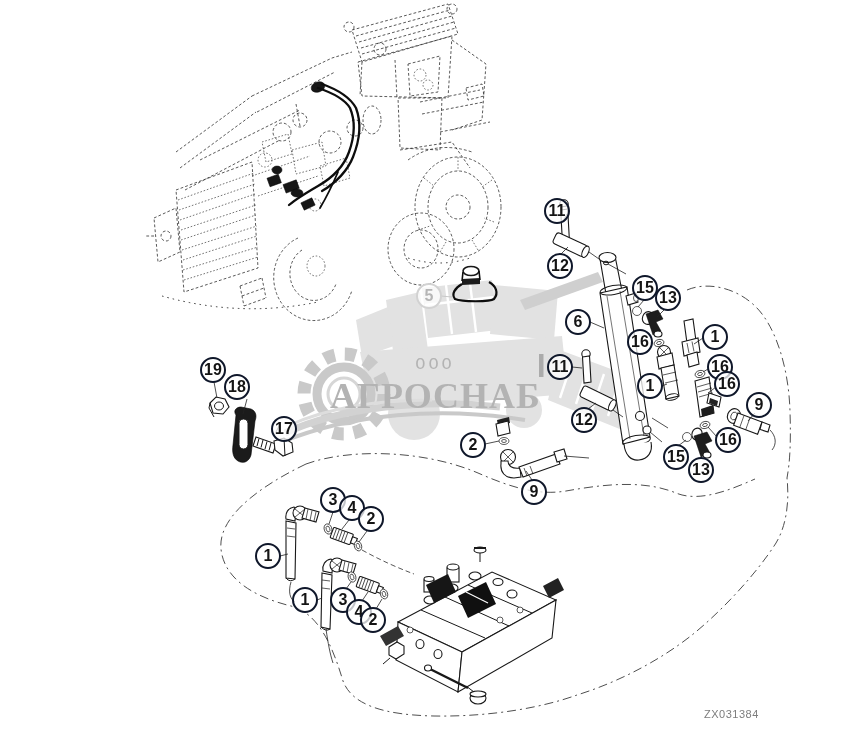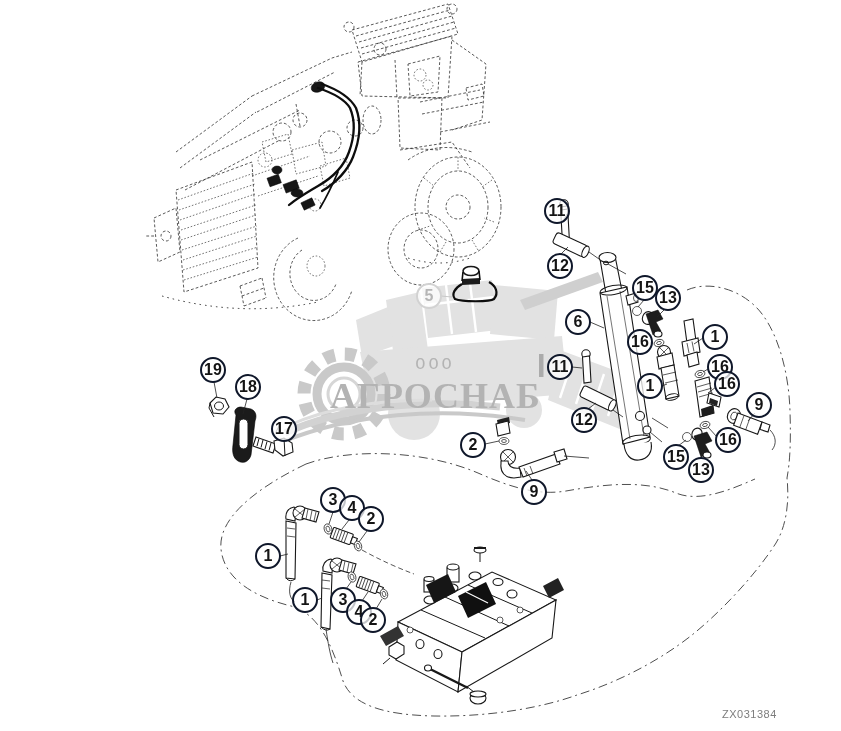--- a/index.html
+++ b/index.html
@@ -22,21 +22,21 @@
   
   .callout{position:absolute;width:22px;height:22px;border:2px solid #0f172a;border-radius:50%;
     background:rgba(255,255,255,.75);color:#141414;font-weight:bold;font-size:16px;line-height:22px;
     text-align:center;box-sizing:content-box;}
   .callout.faint{border-color:#d2d2d2;color:#b5b5b5;}
   
   .wm-prefix{position:absolute;left:403px;top:355px;width:64px;text-align:center;
     font-family:Liberation Mono, monospace;font-size:17px;letter-spacing:3px;color:#b3b3b3;}
   .wm-name{position:absolute;left:330px;top:375px;width:210px;text-align:right;
     font-family:"Liberation Serif",serif;font-weight:bold;font-size:36px;letter-spacing:1px;color:#b3b3b3;}
-  .code-label{position:absolute;left:722px;top:708px;font-size:11px;color:#7d7d7d;letter-spacing:.5px;}
+  .code-label{position:absolute;left:704px;top:708px;font-size:11px;color:#7d7d7d;letter-spacing:.5px;}
 </style>
 </head>
 <body>
 
 <div class="stage">
 
 <svg width="841" height="731" viewBox="0 0 841 731">
 
   <g>
     <polygon class="wm" points="386,300 420,292 428,350 394,358"></polygon>
@@ -399,21 +399,21 @@
       <div class="callout" style="left: 637px; top: 373px;">1</div>
       <div class="callout" style="left: 746px; top: 392px;">9</div>
       <div class="callout" style="left: 571px; top: 407px;">12</div>
       <div class="callout" style="left: 715px; top: 427px;">16</div>
       <div class="callout" style="left: 663px; top: 444px;">15</div>
       <div class="callout" style="left: 688px; top: 457px;">13</div>
       <div class="callout" style="left: 460px; top: 432px;">2</div>
       <div class="callout" style="left: 521px; top: 479px;">9</div>
       <div class="callout faint" style="left: 416px; top: 283px;">5</div>
       <div class="callout" style="left: 200px; top: 357px;">19</div>
-      <div class="callout" style="left: 235px; top: 374px;">18</div>
+      <div class="callout" style="left: 224px; top: 374px;">18</div>
       <div class="callout" style="left: 271px; top: 416px;">17</div>
       <div class="callout" style="left: 320px; top: 487px;">3</div>
       <div class="callout" style="left: 339px; top: 495px;">4</div>
       <div class="callout" style="left: 358px; top: 506px;">2</div>
       <div class="callout" style="left: 255px; top: 543px;">1</div>
       <div class="callout" style="left: 292px; top: 587px;">1</div>
       <div class="callout" style="left: 330px; top: 587px;">3</div>
       <div class="callout" style="left: 346px; top: 599px;">4</div>
       <div class="callout" style="left: 360px; top: 607px;">2</div>
     </div>

